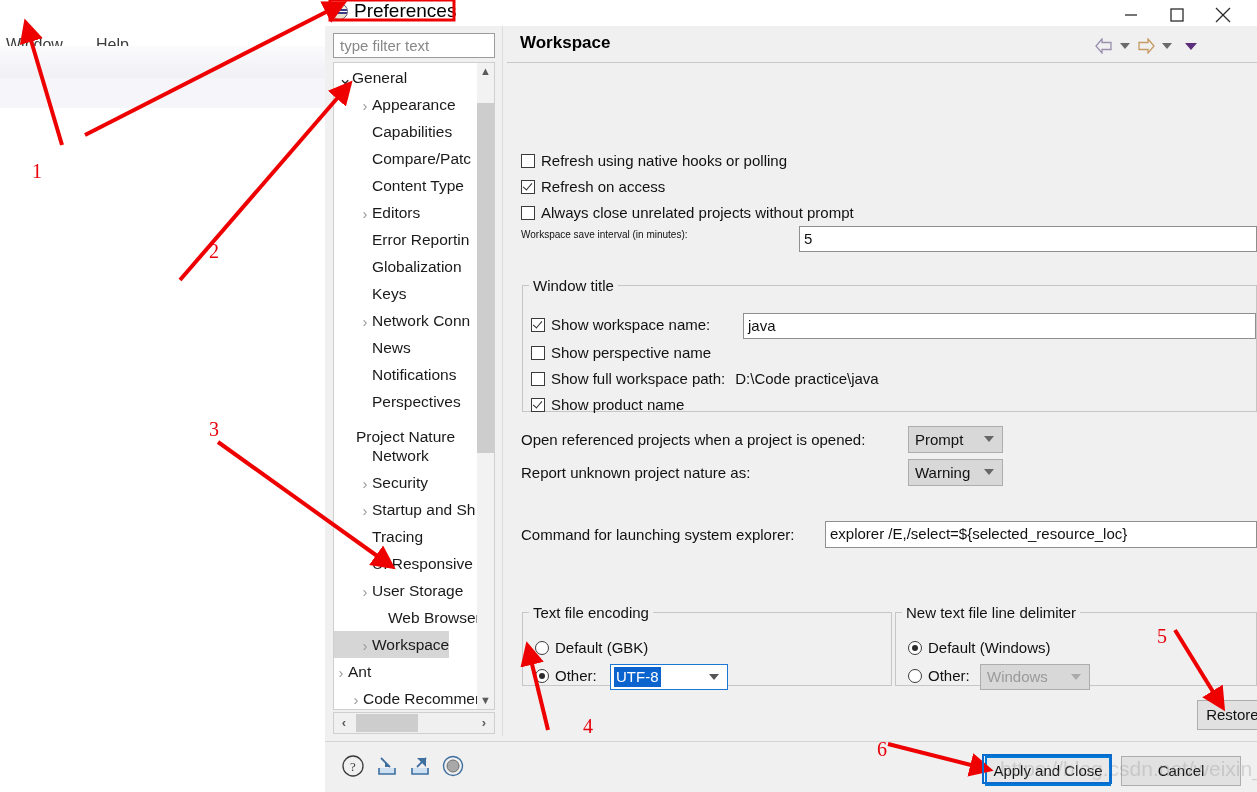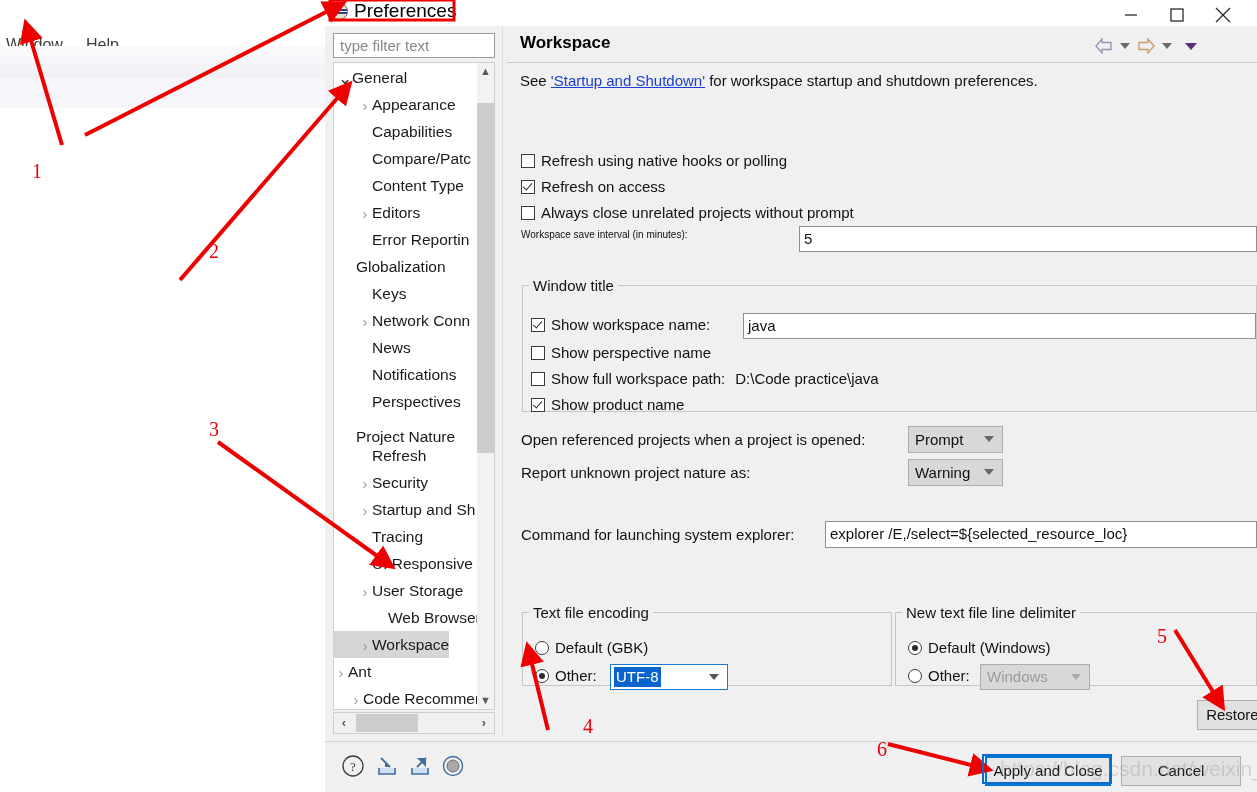--- a/index.html
+++ b/index.html
@@ -8,21 +8,21 @@
     background:#ffffff;
     font-family:"Liberation Sans", sans-serif;
     font-size:15px;color:#000;
     -webkit-font-smoothing:antialiased;
   }
 
   
   #bg-app{position:absolute;left:0;top:0;width:1257px;height:792px;background:#ffffff;}
   #bg-menubar{position:absolute;left:0;top:16px;width:325px;height:30px;background:#ffffff;}
   #bg-menu-window{position:absolute;left:6px;top:20px;font-size:16px;color:#3b3b3b;}
-  #bg-menu-help{position:absolute;left:86px;top:20px;font-size:16px;color:#3b3b3b;}
+  #bg-menu-help{position:absolute;left:96px;top:20px;font-size:16px;color:#3b3b3b;}
   #bg-toolbar{position:absolute;left:0;top:46px;width:325px;height:32px;
       background:linear-gradient(to bottom,#fbfbfd,#f0f0f5);border-bottom:1px solid #d8d8e0;}
   #bg-subbar{position:absolute;left:0;top:78px;width:325px;height:30px;background:#f6f6fa;border-bottom:1px solid #dcdce4;}
   #bg-body{position:absolute;left:0;top:108px;width:325px;height:684px;background:#ffffff;}
   .tb-ico{position:absolute;top:54px;width:18px;height:18px;}
   .tb-arrow{position:absolute;top:60px;width:0;height:0;border-left:5px solid transparent;border-right:5px solid transparent;border-top:5px solid #2b2b2b;}
   .tb-sep{position:absolute;top:51px;width:1px;height:16px;border-left:1px dotted #9a9a9a;}
 
   
   #dialog{position:absolute;left:325px;top:0;width:932px;height:792px;background:#f0f0f0;}
@@ -199,28 +199,28 @@
 
   <div id="tree-panel">
     <div id="tree-inner">
         <div class="tr" style="top: 1px; padding-left: 4px;"><span class="ar open" style="font-size: 17px;">⌄</span><span>General</span></div>
         <div class="tr" style="top: 28px; padding-left: 24px;"><span class="ar" style="font-size: 15px;">›</span><span>Appearance</span></div>
         <div class="tr" style="top: 55px; padding-left: 24px;"><span class="ar">&nbsp;</span><span>Capabilities</span></div>
         <div class="tr" style="top: 82px; padding-left: 24px;"><span class="ar">&nbsp;</span><span>Compare/Patc</span></div>
         <div class="tr" style="top: 109px; padding-left: 24px;"><span class="ar">&nbsp;</span><span>Content Type</span></div>
         <div class="tr" style="top: 136px; padding-left: 24px;"><span class="ar" style="font-size: 15px;">›</span><span>Editors</span></div>
         <div class="tr" style="top: 163px; padding-left: 24px;"><span class="ar">&nbsp;</span><span>Error Reportin</span></div>
-        <div class="tr" style="top: 190px; padding-left: 8px;"><span class="ar">&nbsp;</span><span>Globalization</span></div>
+        <div class="tr" style="top: 190px; padding-left: 24px;"><span class="ar">&nbsp;</span><span>Globalization</span></div>
         <div class="tr" style="top: 217px; padding-left: 24px;"><span class="ar">&nbsp;</span><span>Keys</span></div>
         <div class="tr" style="top: 244px; padding-left: 24px;"><span class="ar" style="font-size: 15px;">›</span><span>Network Conn</span></div>
         <div class="tr" style="top: 271px; padding-left: 24px;"><span class="ar">&nbsp;</span><span>News</span></div>
         <div class="tr" style="top: 298px; padding-left: 24px;"><span class="ar">&nbsp;</span><span>Notifications</span></div>
         <div class="tr" style="top: 325px; padding-left: 24px;"><span class="ar">&nbsp;</span><span>Perspectives</span></div>
         <div class="tr" style="top: 360px; padding-left: 8px;"><span class="ar">&nbsp;</span><span>Project Nature</span></div>
-        <div class="tr" style="top: 379px; padding-left: 24px;"><span class="ar">&nbsp;</span><span>Refresh</span></div>
+        <div class="tr" style="top: 379px; padding-left: 24px;"><span class="ar">&nbsp;</span><span>Network</span></div>
         <div class="tr" style="top: 406px; padding-left: 24px;"><span class="ar" style="font-size: 15px;">›</span><span>Security</span></div>
         <div class="tr" style="top: 433px; padding-left: 24px;"><span class="ar" style="font-size: 15px;">›</span><span>Startup and Sh</span></div>
         <div class="tr" style="top: 460px; padding-left: 24px;"><span class="ar">&nbsp;</span><span>Tracing</span></div>
         <div class="tr" style="top: 487px; padding-left: 24px;"><span class="ar">&nbsp;</span><span>UI Responsive</span></div>
         <div class="tr" style="top: 514px; padding-left: 24px;"><span class="ar" style="font-size: 15px;">›</span><span>User Storage</span></div>
         <div class="tr" style="top: 541px; padding-left: 40px;"><span class="ar">&nbsp;</span><span>Web Browser</span></div>
         <div class="tr sel" style="top: 568px; padding-left: 24px;"><span class="ar" style="font-size: 15px;">›</span><span>Workspace</span></div>
         <div class="tr" style="top: 595px; "><span class="ar" style="font-size: 15px;">›</span><span>Ant</span></div>
         <div class="tr" style="top: 622px; padding-left: 15px;"><span class="ar" style="font-size: 15px;">›</span><span>Code Recommen</span></div>
       </div>
@@ -246,23 +246,20 @@
         <path d="M7 1 L1 8 L7 15 L7 11.5 L16 11.5 L16 4.5 L7 4.5 Z" fill="none" stroke="#9a8fb0" stroke-width="1.3"></path>
       </svg>
       <div class="navi" style="left:613px;top:17px;width:0;height:0;border-left:5px solid transparent;border-right:5px solid transparent;border-top:6px solid #6a6a6a;"></div>
       <svg class="navi" style="left:630px;" width="18" height="16" viewBox="0 0 18 16">
         <path d="M11 1 L17 8 L11 15 L11 11.5 L2 11.5 L2 4.5 L11 4.5 Z" fill="none" stroke="#c79a63" stroke-width="1.3"></path>
       </svg>
       <div class="navi" style="left:655px;top:17px;width:0;height:0;border-left:5px solid transparent;border-right:5px solid transparent;border-top:6px solid #6a6a6a;"></div>
       <div class="navi" style="left:678px;top:17px;width:0;height:0;border-left:6px solid transparent;border-right:6px solid transparent;border-top:7px solid #5c2d7a;"></div>
     </div>
 
-    <div id="desc-line">
-      <span>See </span><span id="desc-link">'Startup and Shutdown'</span><span> for workspace startup and shutdown preferences.</span>
-    </div>
 
     <div class="cbrow" style="top:126px;">
       <span class="cbox"></span><span>Refresh using native hooks or polling</span>
     </div>
     <div class="cbrow" style="top:152px;">
       <span class="cbox chk"></span><span>Refresh on access</span>
     </div>
     <div class="cbrow" style="top:178px;">
       <span class="cbox"></span><span>Always close unrelated projects without prompt</span>
     </div>

